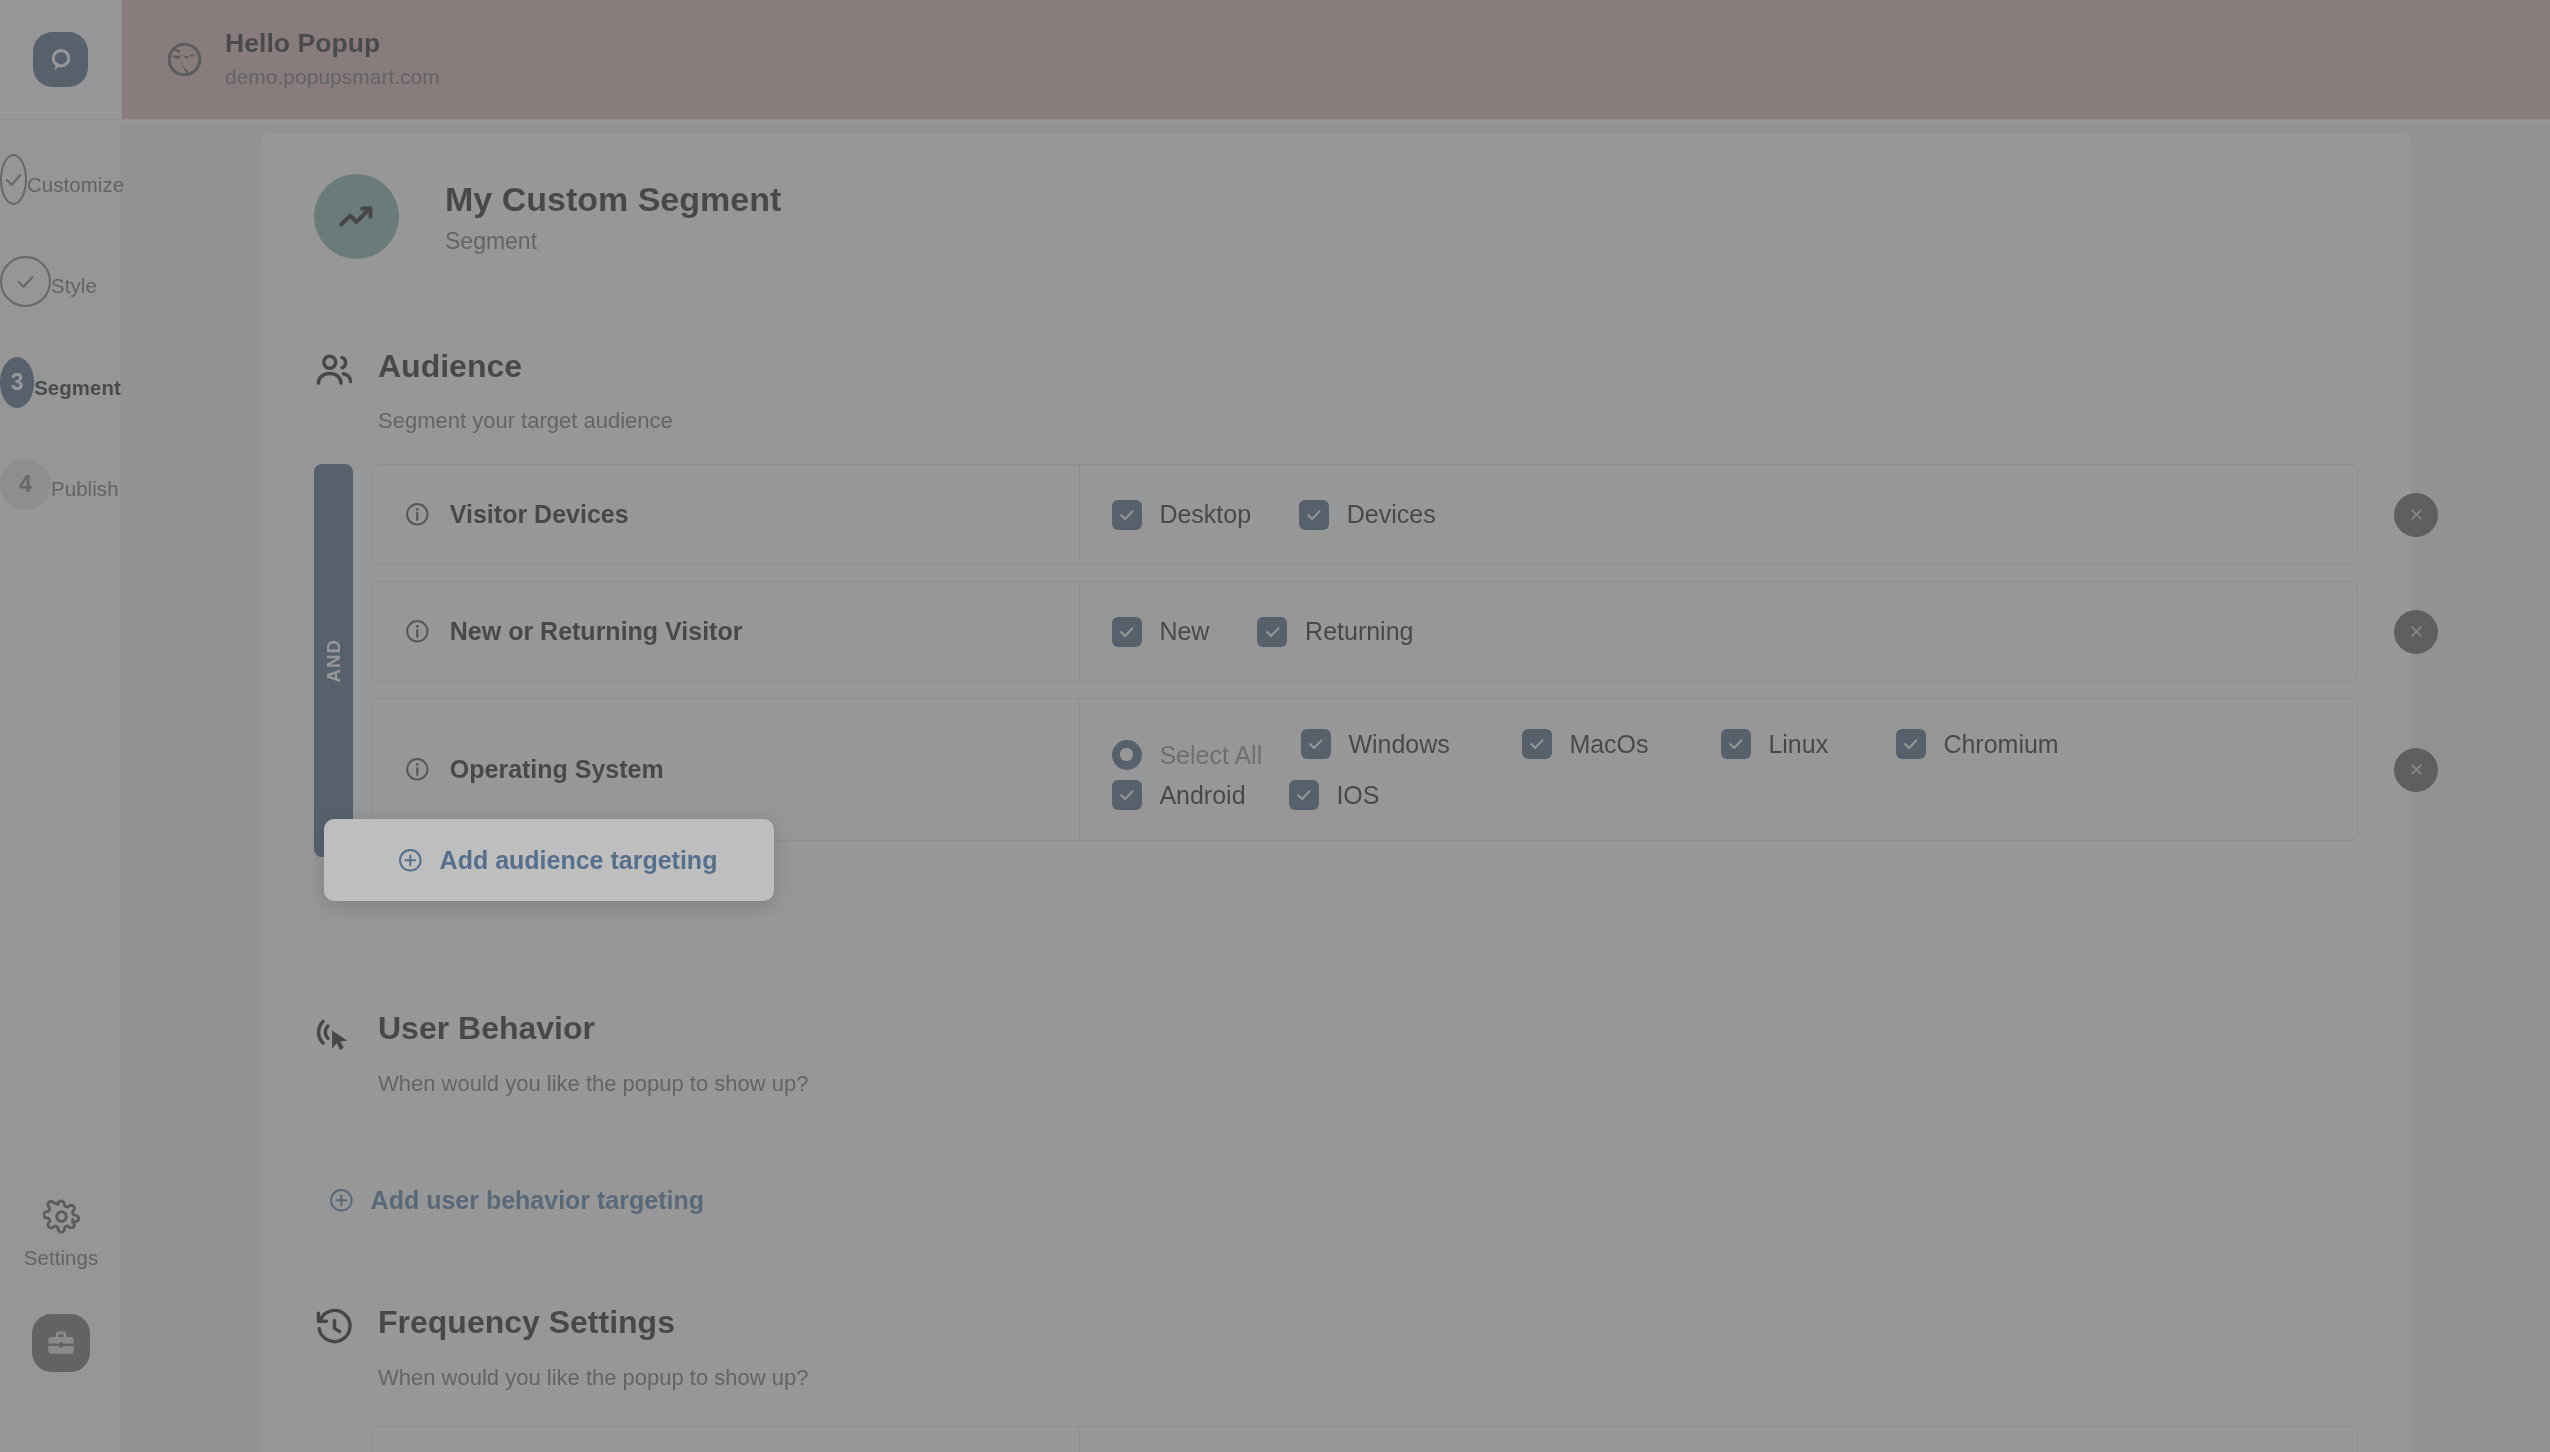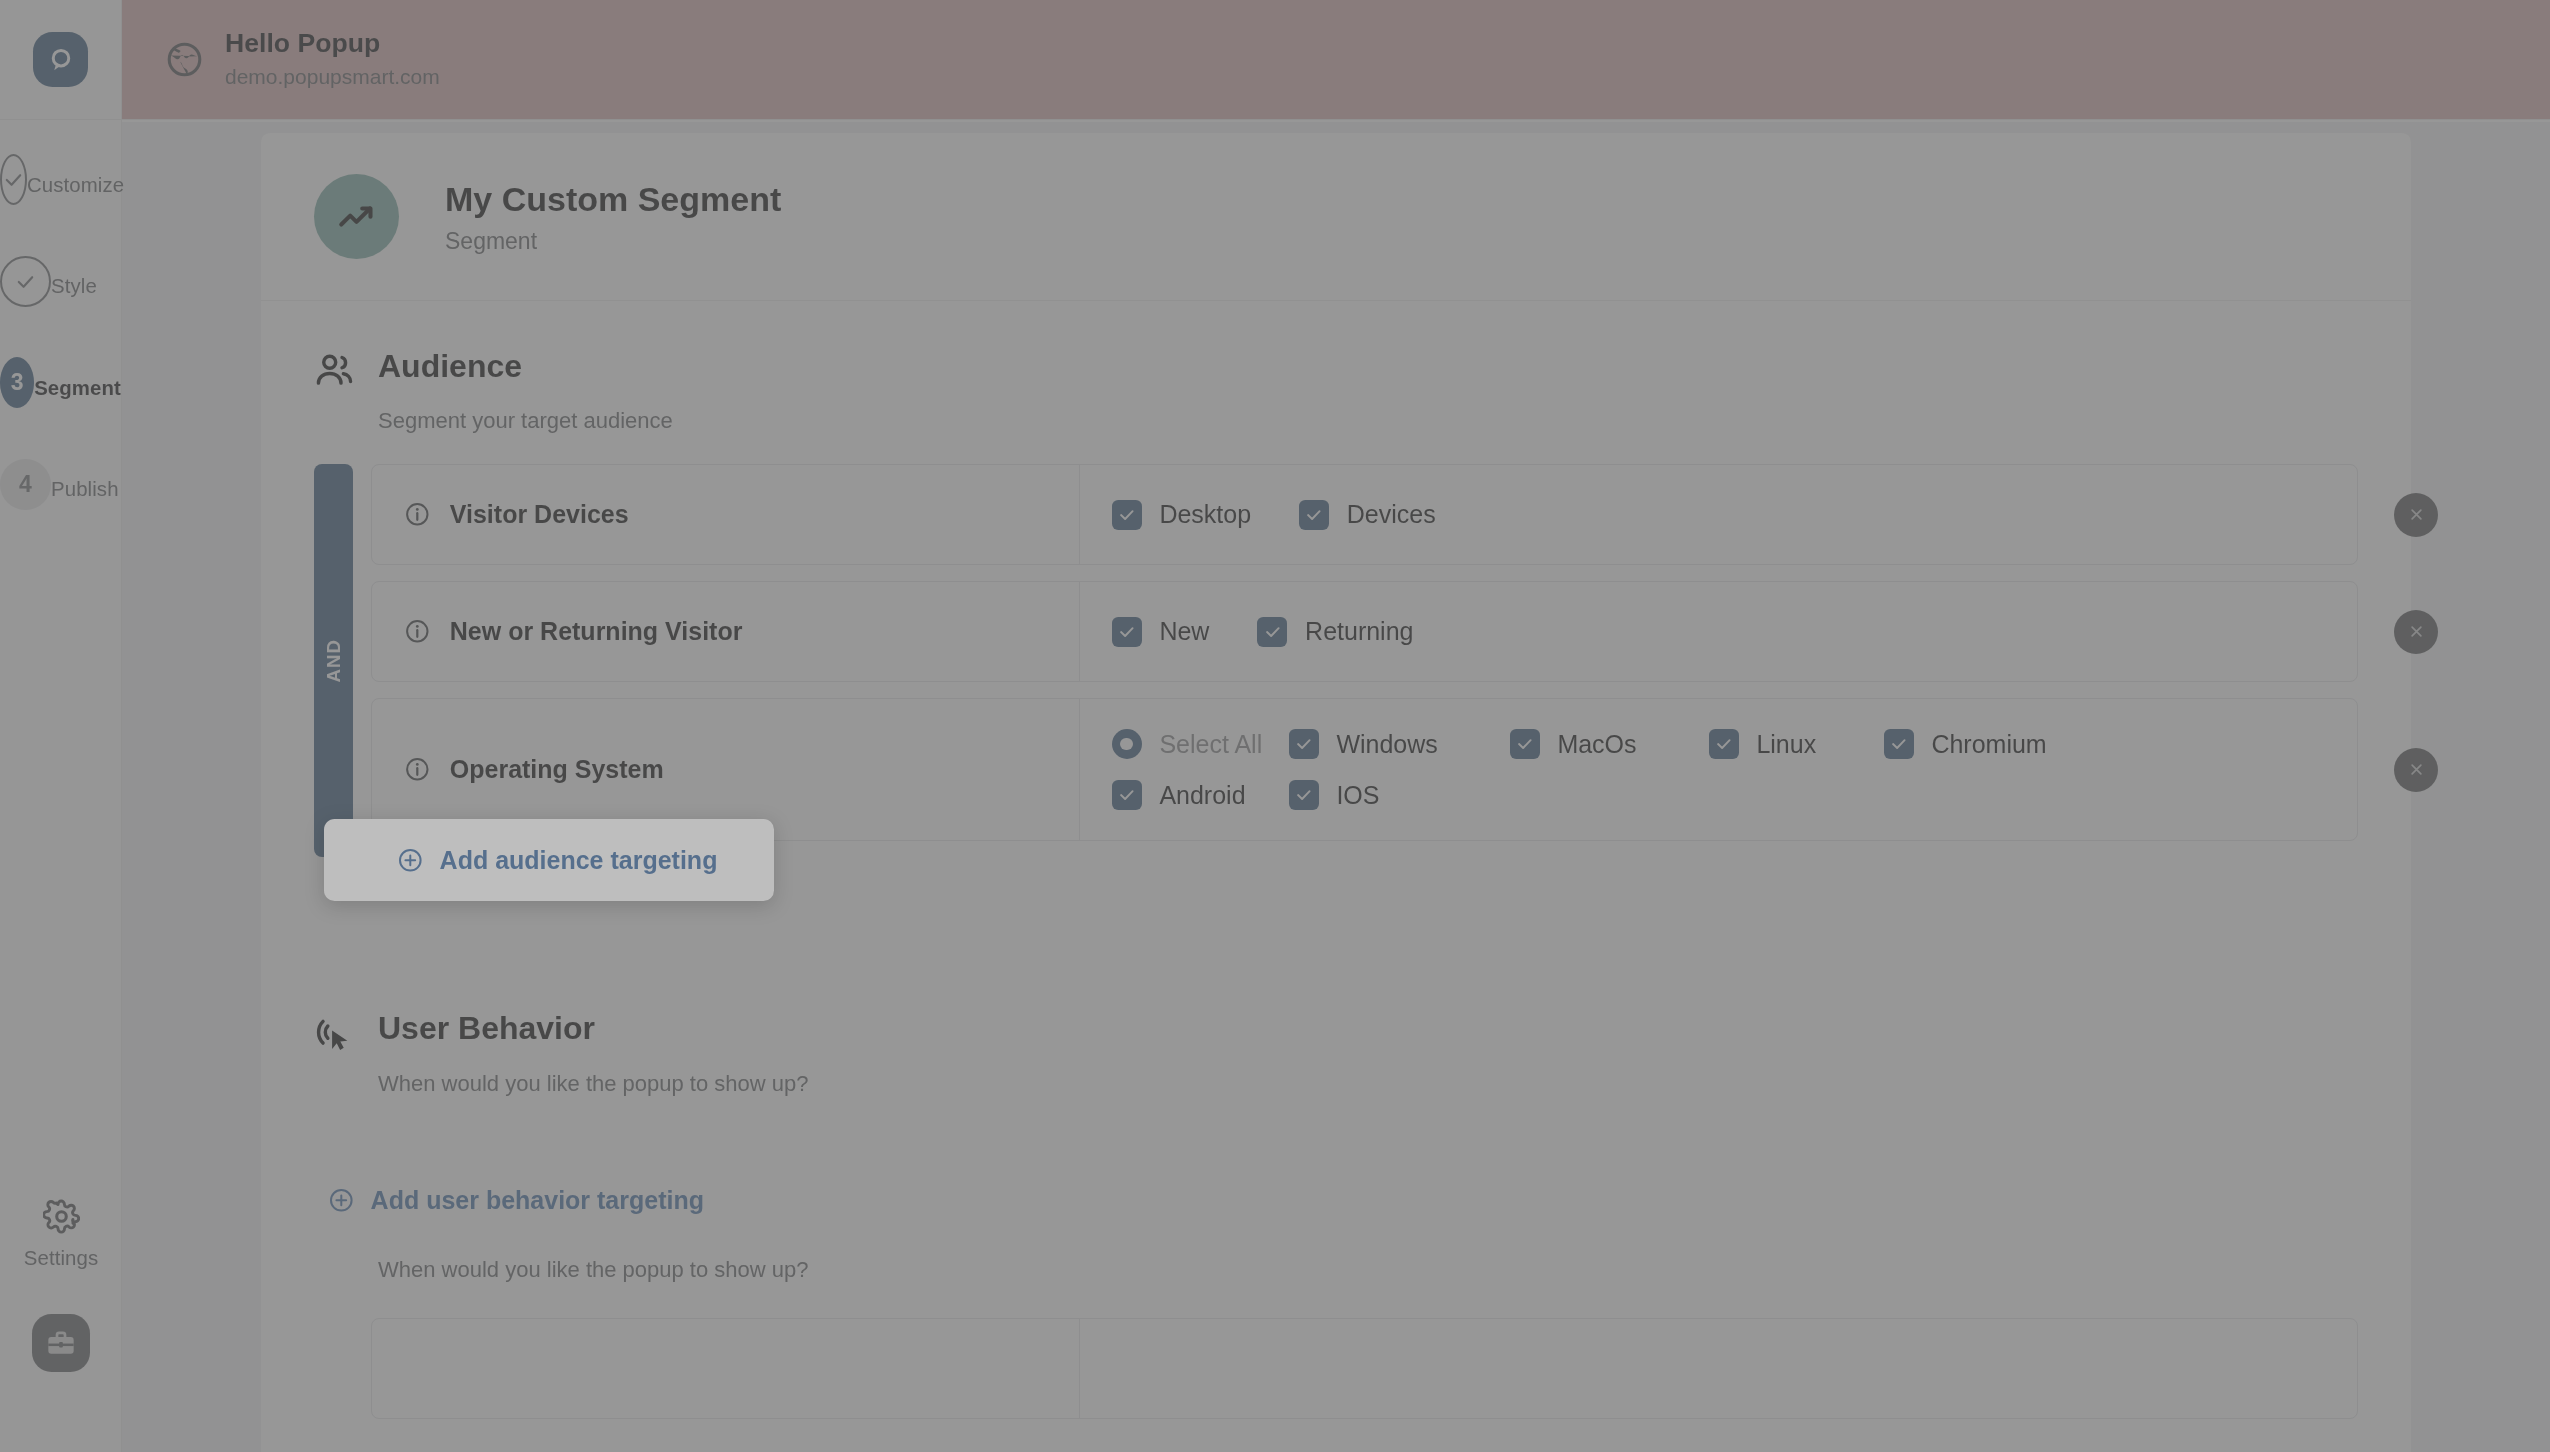--- a/index.html
+++ b/index.html
@@ -413,21 +413,21 @@
                 <span class="info-icon">
                   <svg width="26.6" height="26.6" viewBox="0 0 24 24" fill="none">
                     <circle cx="12" cy="12" r="9.2" stroke="#3b4046" stroke-width="1.8"></circle>
                     <path d="M12 11v6" stroke="#3b4046" stroke-width="2" stroke-linecap="round"></path>
                     <circle cx="12" cy="7.6" r="1.25" fill="#3b4046"></circle>
                   </svg>
                 </span>
                 <span class="rule-name">Operating System</span>
               </div>
               <div class="rule-right">
-                <div class="opt" style="width:177px;margin-right:0;">
+                <div class="opt" style="width:177px;margin-right:12px;align-items:flex-end;">
                   <span class="cb-radio">
                       <i></i>
                     </span>
                   <span class="opt-label muted">Select All</span>
                 </div>
                 <div class="opt" style="width:221px;margin-right:0;">
                   <span class="cb">
                     <svg width="19.5" height="19.5" viewBox="0 0 24 24" fill="none">
                         <path d="M5 12.4 L10 17.2 L19.2 7.6" stroke="#fff" stroke-width="2.4" stroke-linecap="round" stroke-linejoin="round"></path>
                       </svg>
@@ -507,20 +507,30 @@
             <svg width="26.6" height="26.6" viewBox="0 0 24 24" fill="none">
               <circle cx="12" cy="12" r="9.3" stroke="#1a7cf0" stroke-width="1.8"></circle>
               <path d="M12 7.6v8.8M7.6 12h8.8" stroke="#1a7cf0" stroke-width="1.8" stroke-linecap="round"></path>
             </svg>
           </span>
           <span>Add user behavior targeting</span>
         </div>
       </div>
 
       <div class="section" style="margin-top:41px;">
+        <div class="section-head">
+          <span class="section-icon">
+            <svg width="41" height="41" viewBox="0 0 24 24" fill="none">
+              <path d="M3.4 8.1A9.1 9.1 0 1 1 3 12.6" stroke="#0d0f11" stroke-width="2" stroke-linecap="round"></path>
+              <path d="M2.6 3.7v4.6h4.6" stroke="#0d0f11" stroke-width="2" stroke-linecap="round" stroke-linejoin="round"></path>
+              <path d="M12 7.9v4.6l3.1 1.9" stroke="#0d0f11" stroke-width="2" stroke-linecap="round" stroke-linejoin="round"></path>
+            </svg>
+          </span>
+          <div class="section-title">Frequency Settings</div>
+        </div>
         <div class="section-desc">When would you like the popup to show up?</div>
 
         <div class="rules" style="margin-top:35px;">
           <div style="width:39px;margin-right:17.7px;flex:none;"></div>
           <div class="rules-col">
             <div class="rule-row">
               <div class="rule-left">
                 
                 
               </div>

